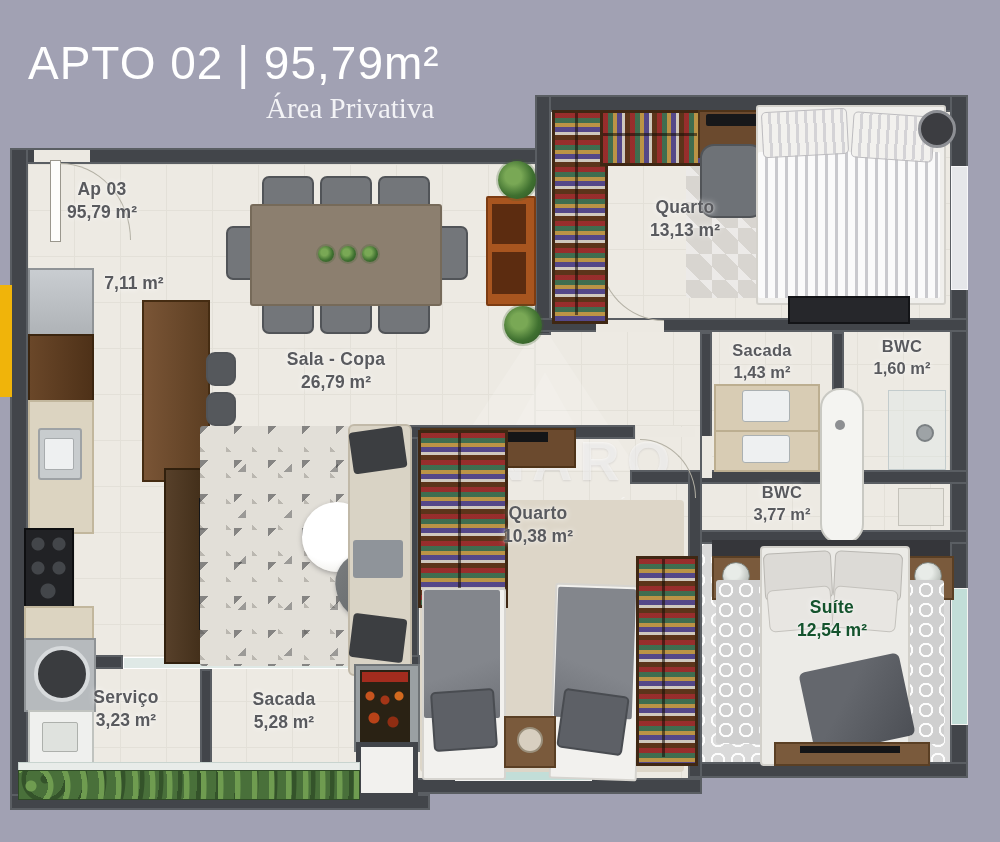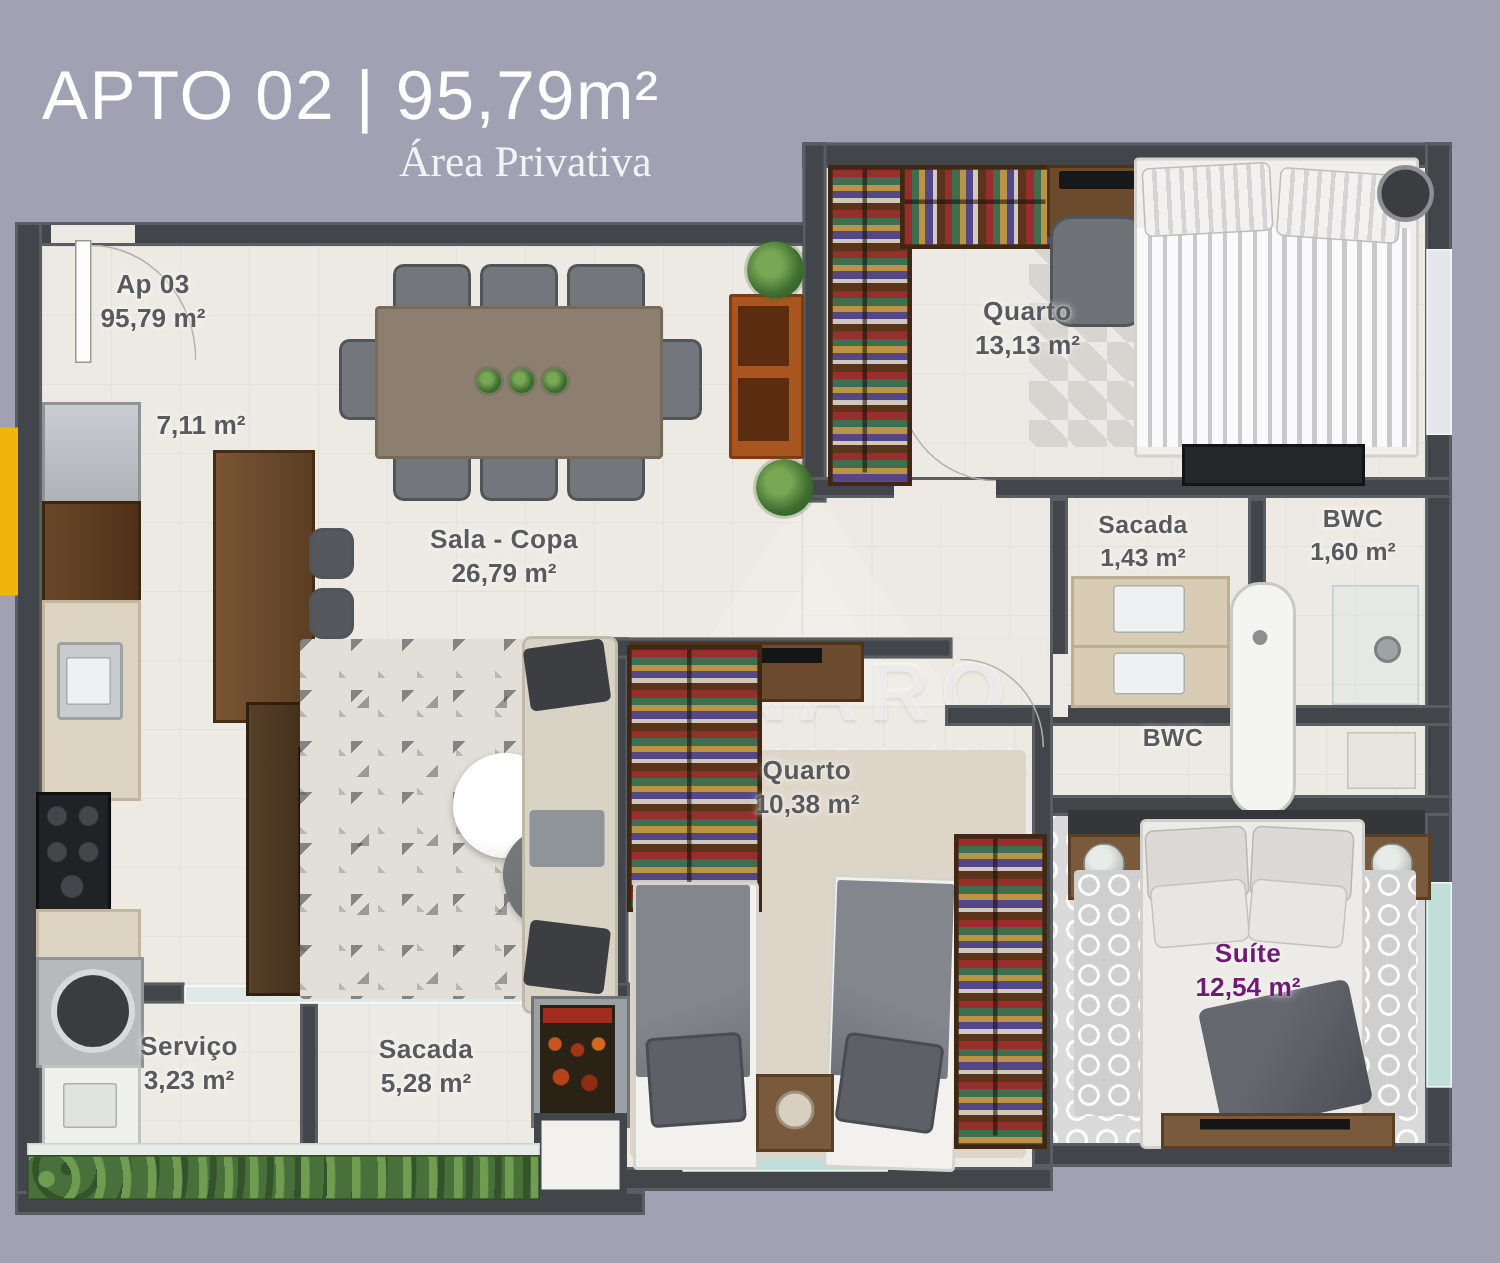--- a/index.html
+++ b/index.html
@@ -284,26 +284,27 @@
   <div class="room-label" style="left:762px;top:340px;font-size:16.5px;">
     <div class="rname">Sacada</div>
     <div class="rarea">1,43 m²</div>
   </div>
   <div class="room-label" style="left:902px;top:336px;font-size:16.5px;">
     <div class="rname">BWC</div>
     <div class="rarea">1,60 m²</div>
   </div>
   <div class="room-label" style="left:782px;top:482px;font-size:16.5px;">
     <div class="rname">BWC</div>
+    <div class="rarea">3,77 m²</div>
   </div>
   <div class="room-label" style="left:538px;top:502px;">
     <div class="rname">Quarto</div>
     <div class="rarea">10,38 m²</div>
   </div>
-  <div class="room-label" style="left:832px;top:624px;color:#701a75;">
+  <div class="room-label" style="left:832px;top:596px;color:#14532d;">
     <div class="rname">Suíte</div>
     <div class="rarea">12,54 m²</div>
   </div>
   <div class="room-label" style="left:126px;top:686px;">
     <div class="rname">Serviço</div>
     <div class="rarea">3,23 m²</div>
   </div>
   <div class="room-label" style="left:284px;top:688px;">
     <div class="rname">Sacada</div>
     <div class="rarea">5,28 m²</div>

